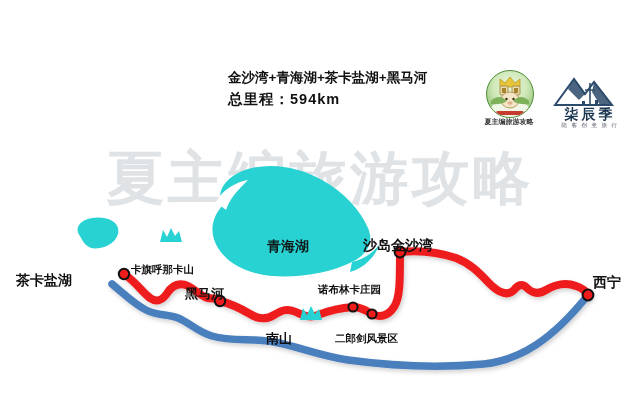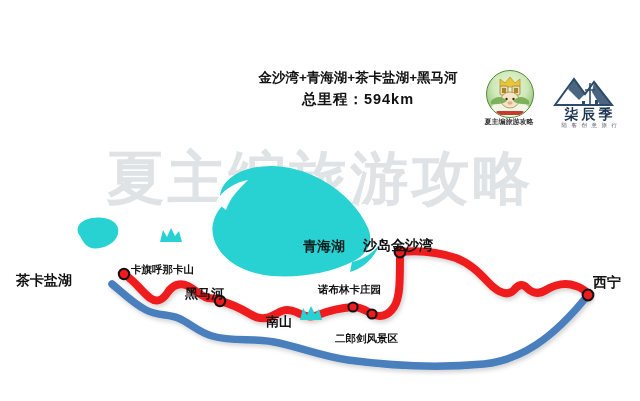--- a/index.html
+++ b/index.html
@@ -67,24 +67,23 @@
     font-size: 13.5px;
     font-weight: bold;
     color: #222222;
     white-space: nowrap;
     letter-spacing: 0px;
   }
 
   
   .subtitle-wrap {
     position: absolute;
-    left: 244px;
+    left: 228px;
     top: 68px;
     width: 228px;
-    text-align: center;
   }
   .subtitle-line1 {
     font-size: 13.5px;
     font-weight: bold;
     color: #111111;
     white-space: nowrap;
     line-height: 20px;
   }
   .subtitle-line2 {
     font-size: 14.5px;
@@ -314,22 +313,22 @@
       <circle cx="220" cy="169" r="5.2" fill="#ee1c1c" stroke="#111111" stroke-width="2"></circle>
       <circle cx="353" cy="175" r="4.6" fill="#ee1c1c" stroke="#111111" stroke-width="2"></circle>
       <circle cx="372" cy="182" r="4.6" fill="#ee1c1c" stroke="#111111" stroke-width="2"></circle>
       <circle cx="400" cy="120" r="5.4" fill="#ee1c1c" stroke="#111111" stroke-width="2"></circle>
       <circle cx="588" cy="163" r="5.4" fill="#ee1c1c" stroke="#111111" stroke-width="2"></circle>
     </svg>
 
     <div id="map-labels">
         <div class="mlabel big" style="left: 16px; top: 141px;">茶卡盐湖</div>
         <div class="mlabel sm" style="left: 131px; top: 132px; text-align: center;">卡旗呼那卡山</div>
-        <div class="mlabel lake" style="left: 267px; top: 107px; margin-left: 36px;">青海湖</div>
+        <div class="mlabel lake" style="left: 267px; top: 107px;">青海湖</div>
         <div class="mlabel mid" style="left: 185px; top: 155px; text-align: right;">黑马河</div>
         <div class="mlabel big" style="left: 363px; top: 106px;">沙岛金沙湾</div>
         <div class="mlabel sm" style="left: 318px; top: 152px;">诺布林卡庄园</div>
-        <div class="mlabel mid" style="left: 266px; top: 183px;">南山</div>
+        <div class="mlabel mid" style="left: 266px; top: 200px;">南山</div>
         <div class="mlabel sm" style="left: 335px; top: 201px;">二郎剑风景区</div>
         <div class="mlabel big" style="left: 593px; top: 143px;">西宁</div>
       </div>
   </div>
 </div>
 
 </body></html>

